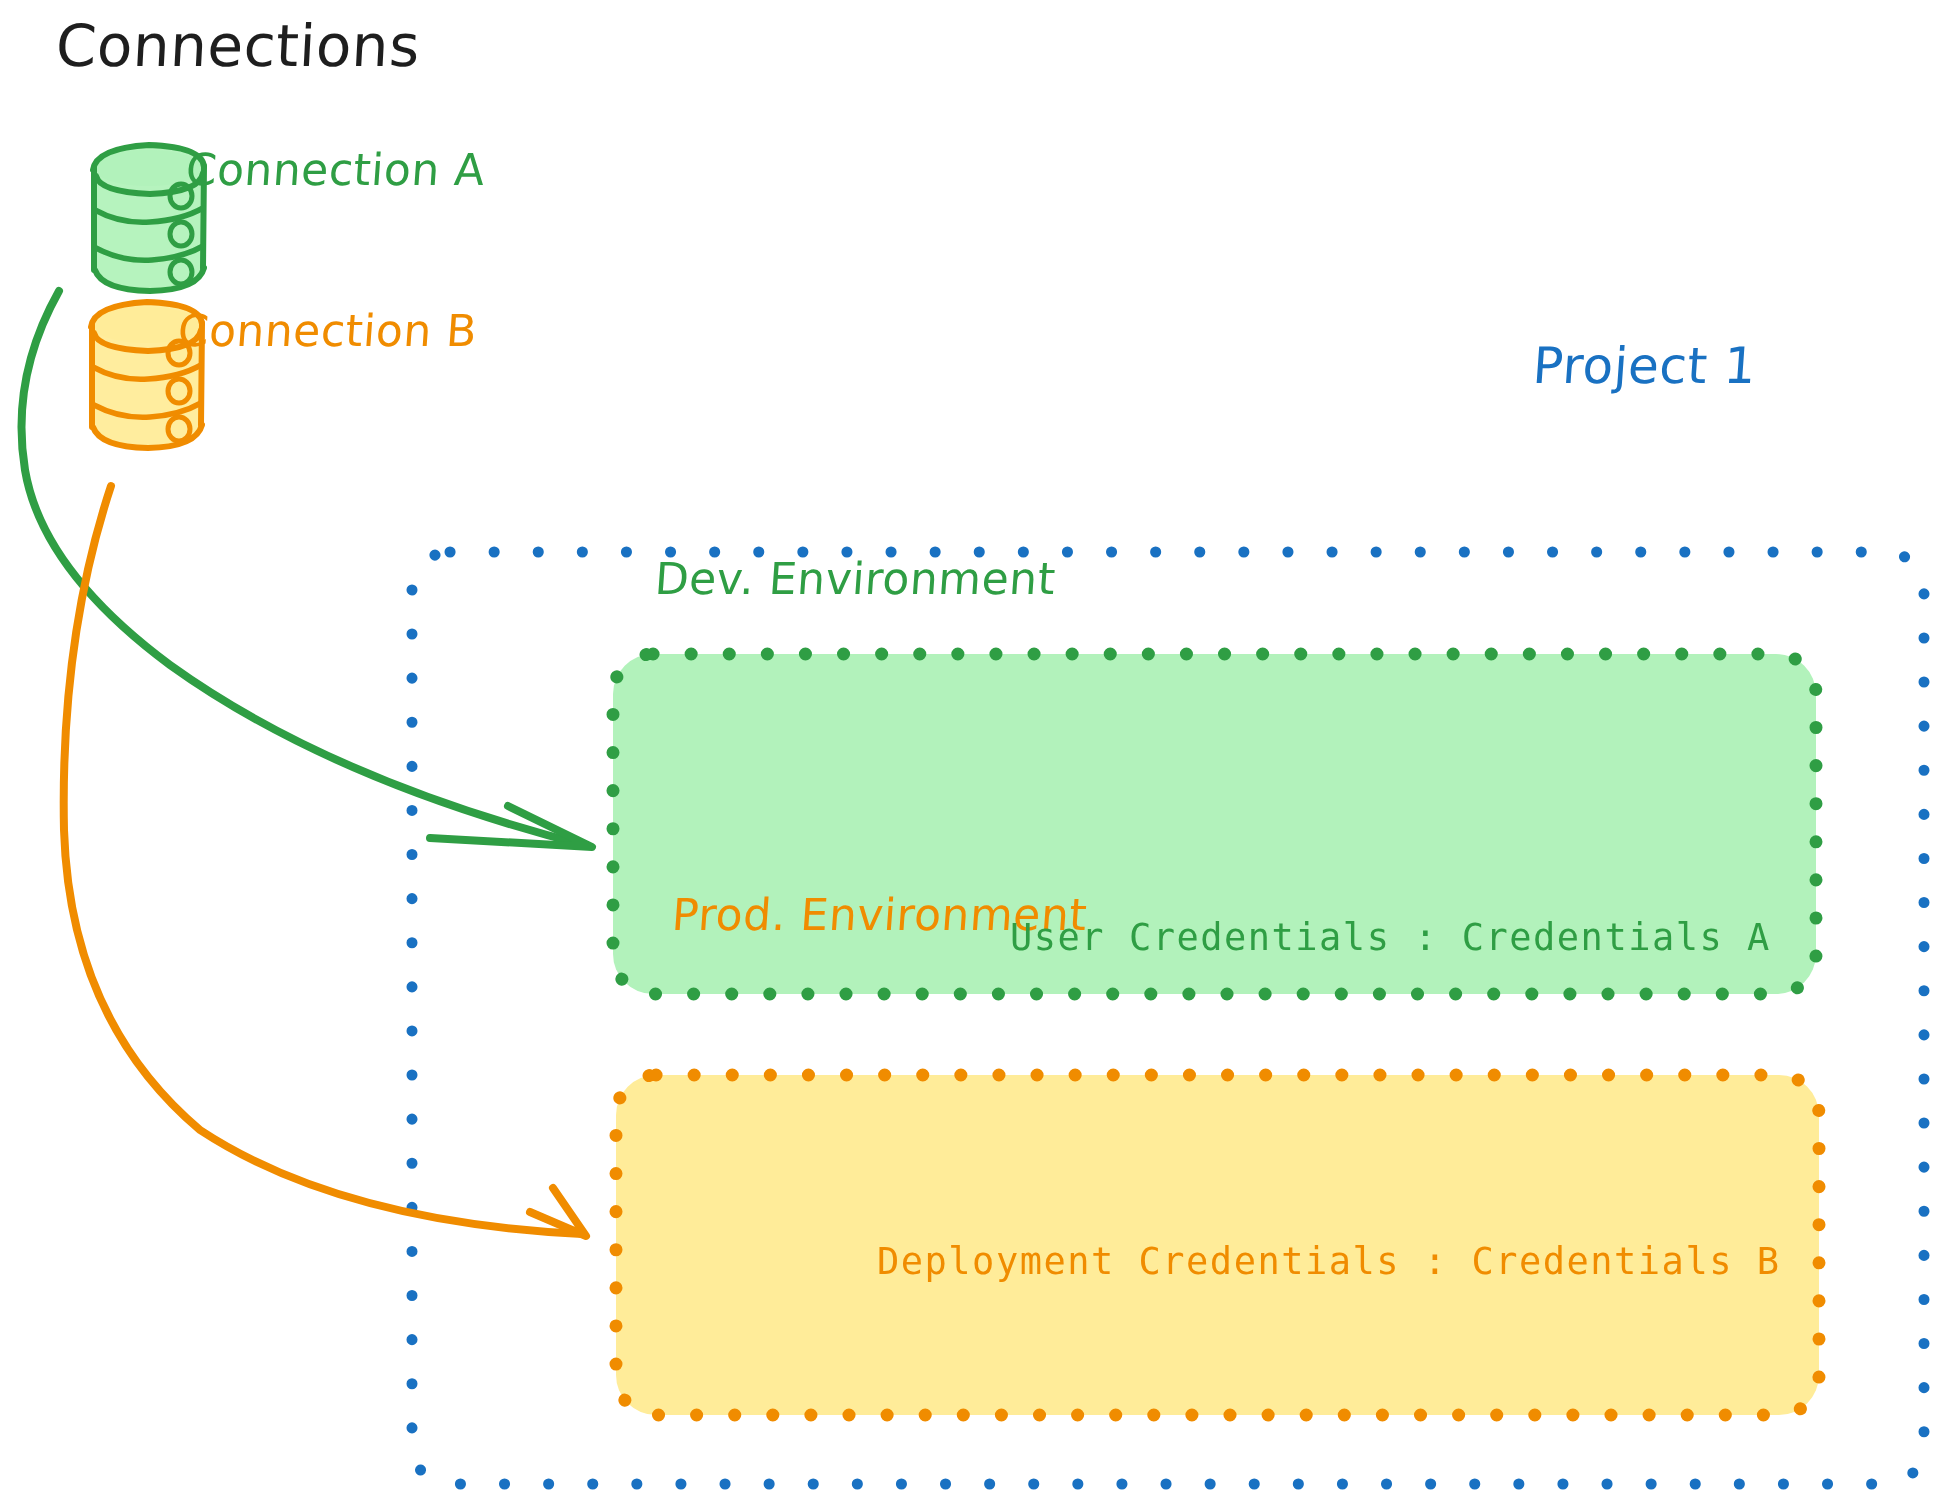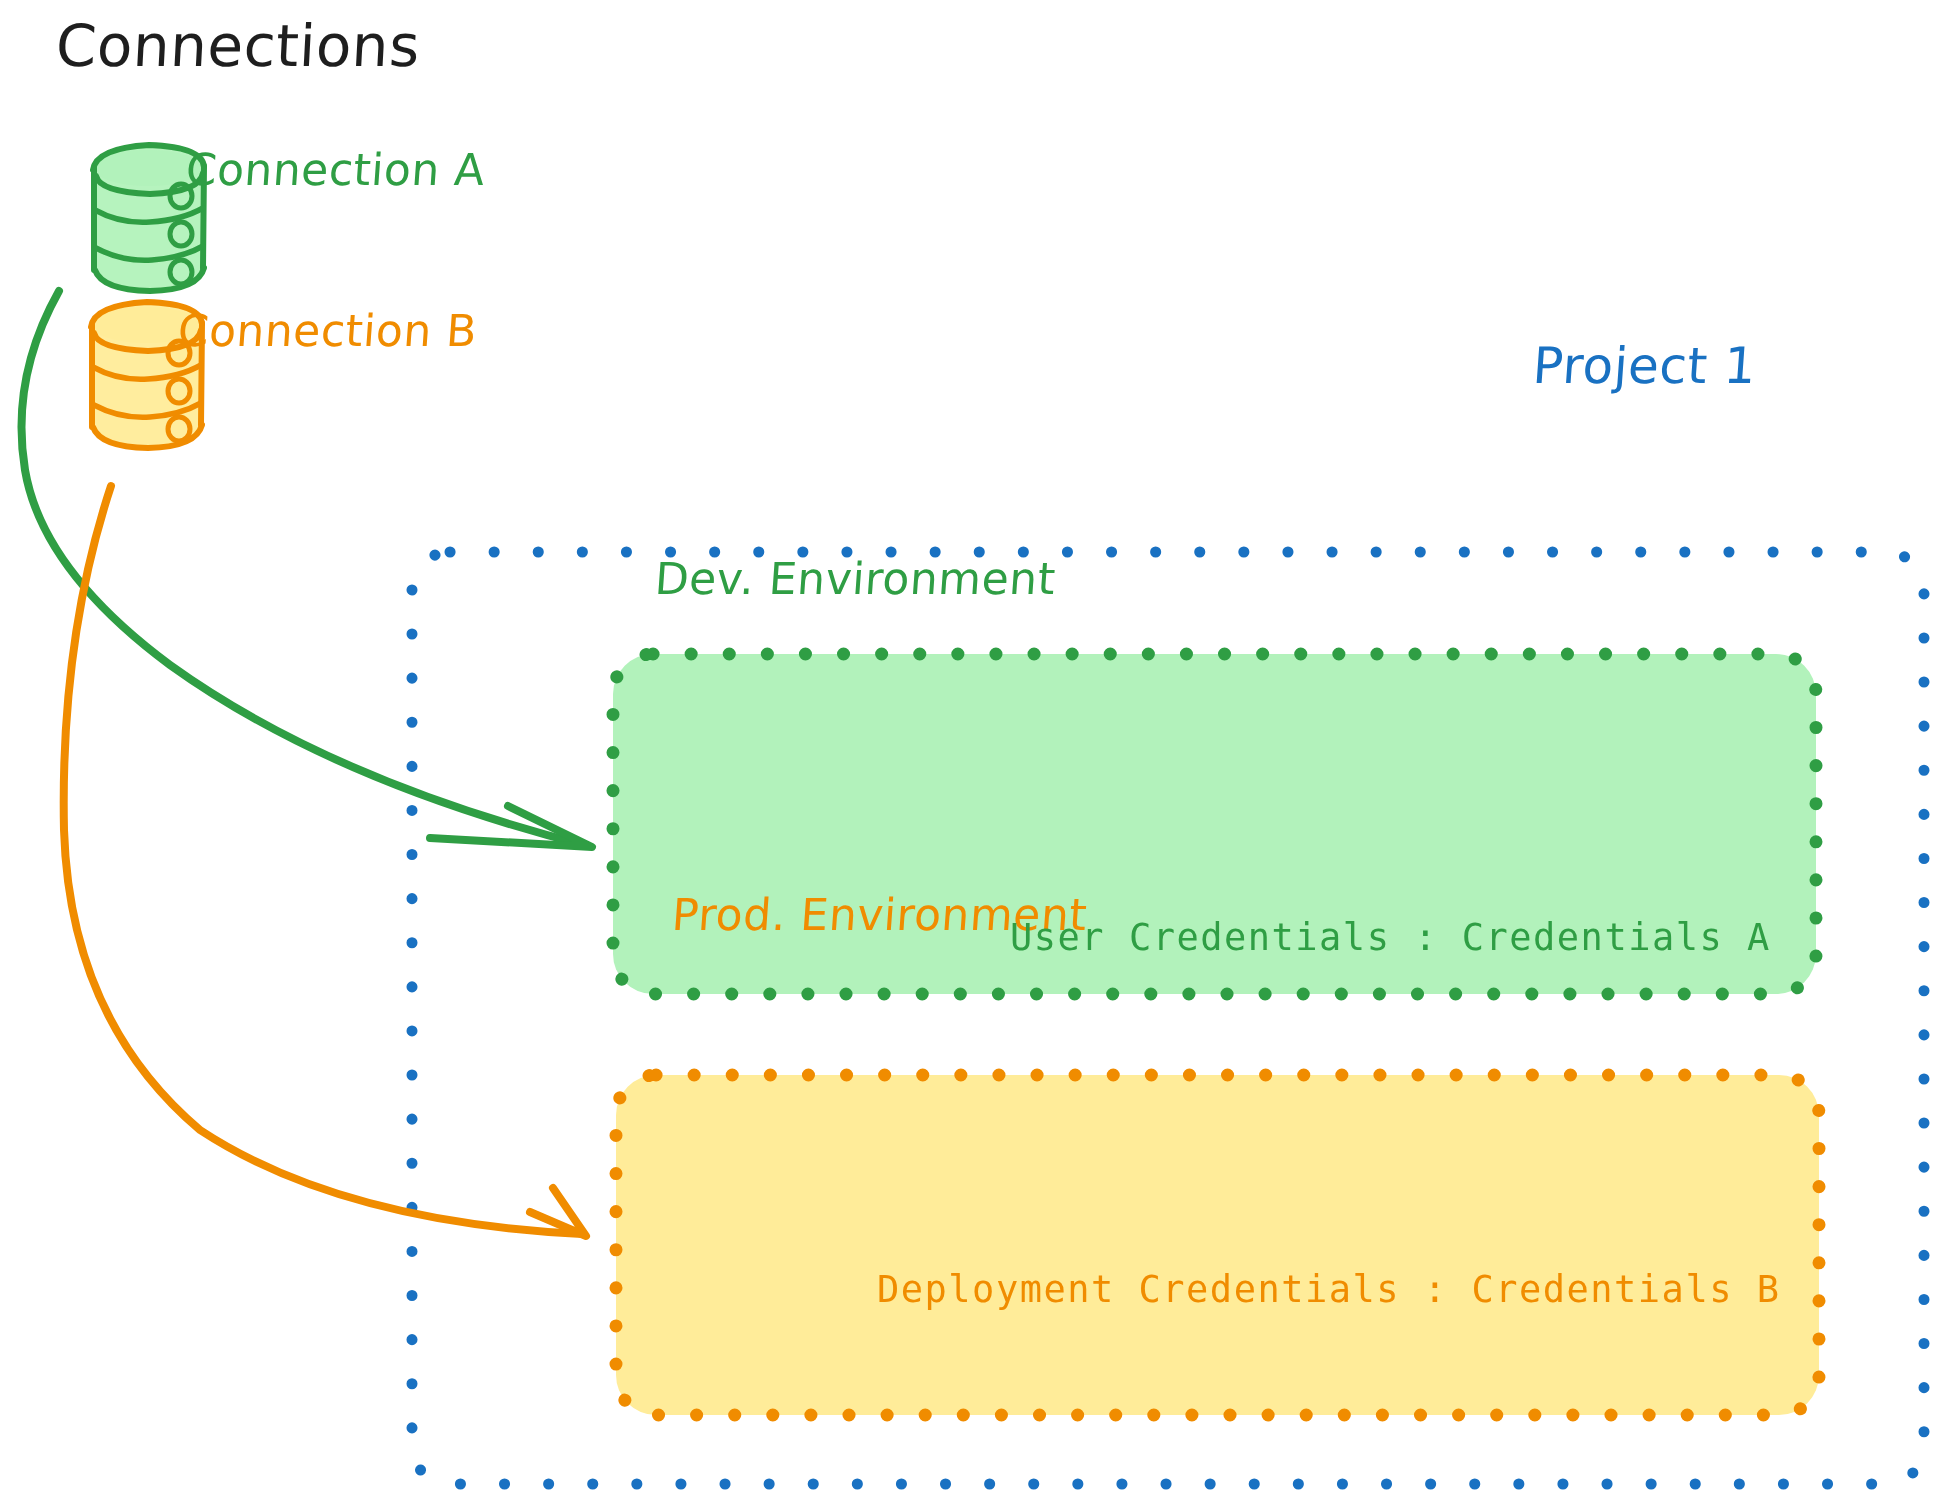--- a/index.html
+++ b/index.html
@@ -80,21 +80,21 @@
   }
   #text-dev-credentials {
     left: 1010px;
     top: 916px;
     font-size: 37px;
     color: #2f9e44;
     letter-spacing: 1.5px;
   }
   #text-prod-credentials {
     left: 877px;
-    top: 1268px;
+    top: 1240px;
     font-size: 37px;
     color: #f08c00;
     letter-spacing: 1.5px;
   }
 </style>
 </head>
 <body>
 
 <div id="canvas-root">
 

